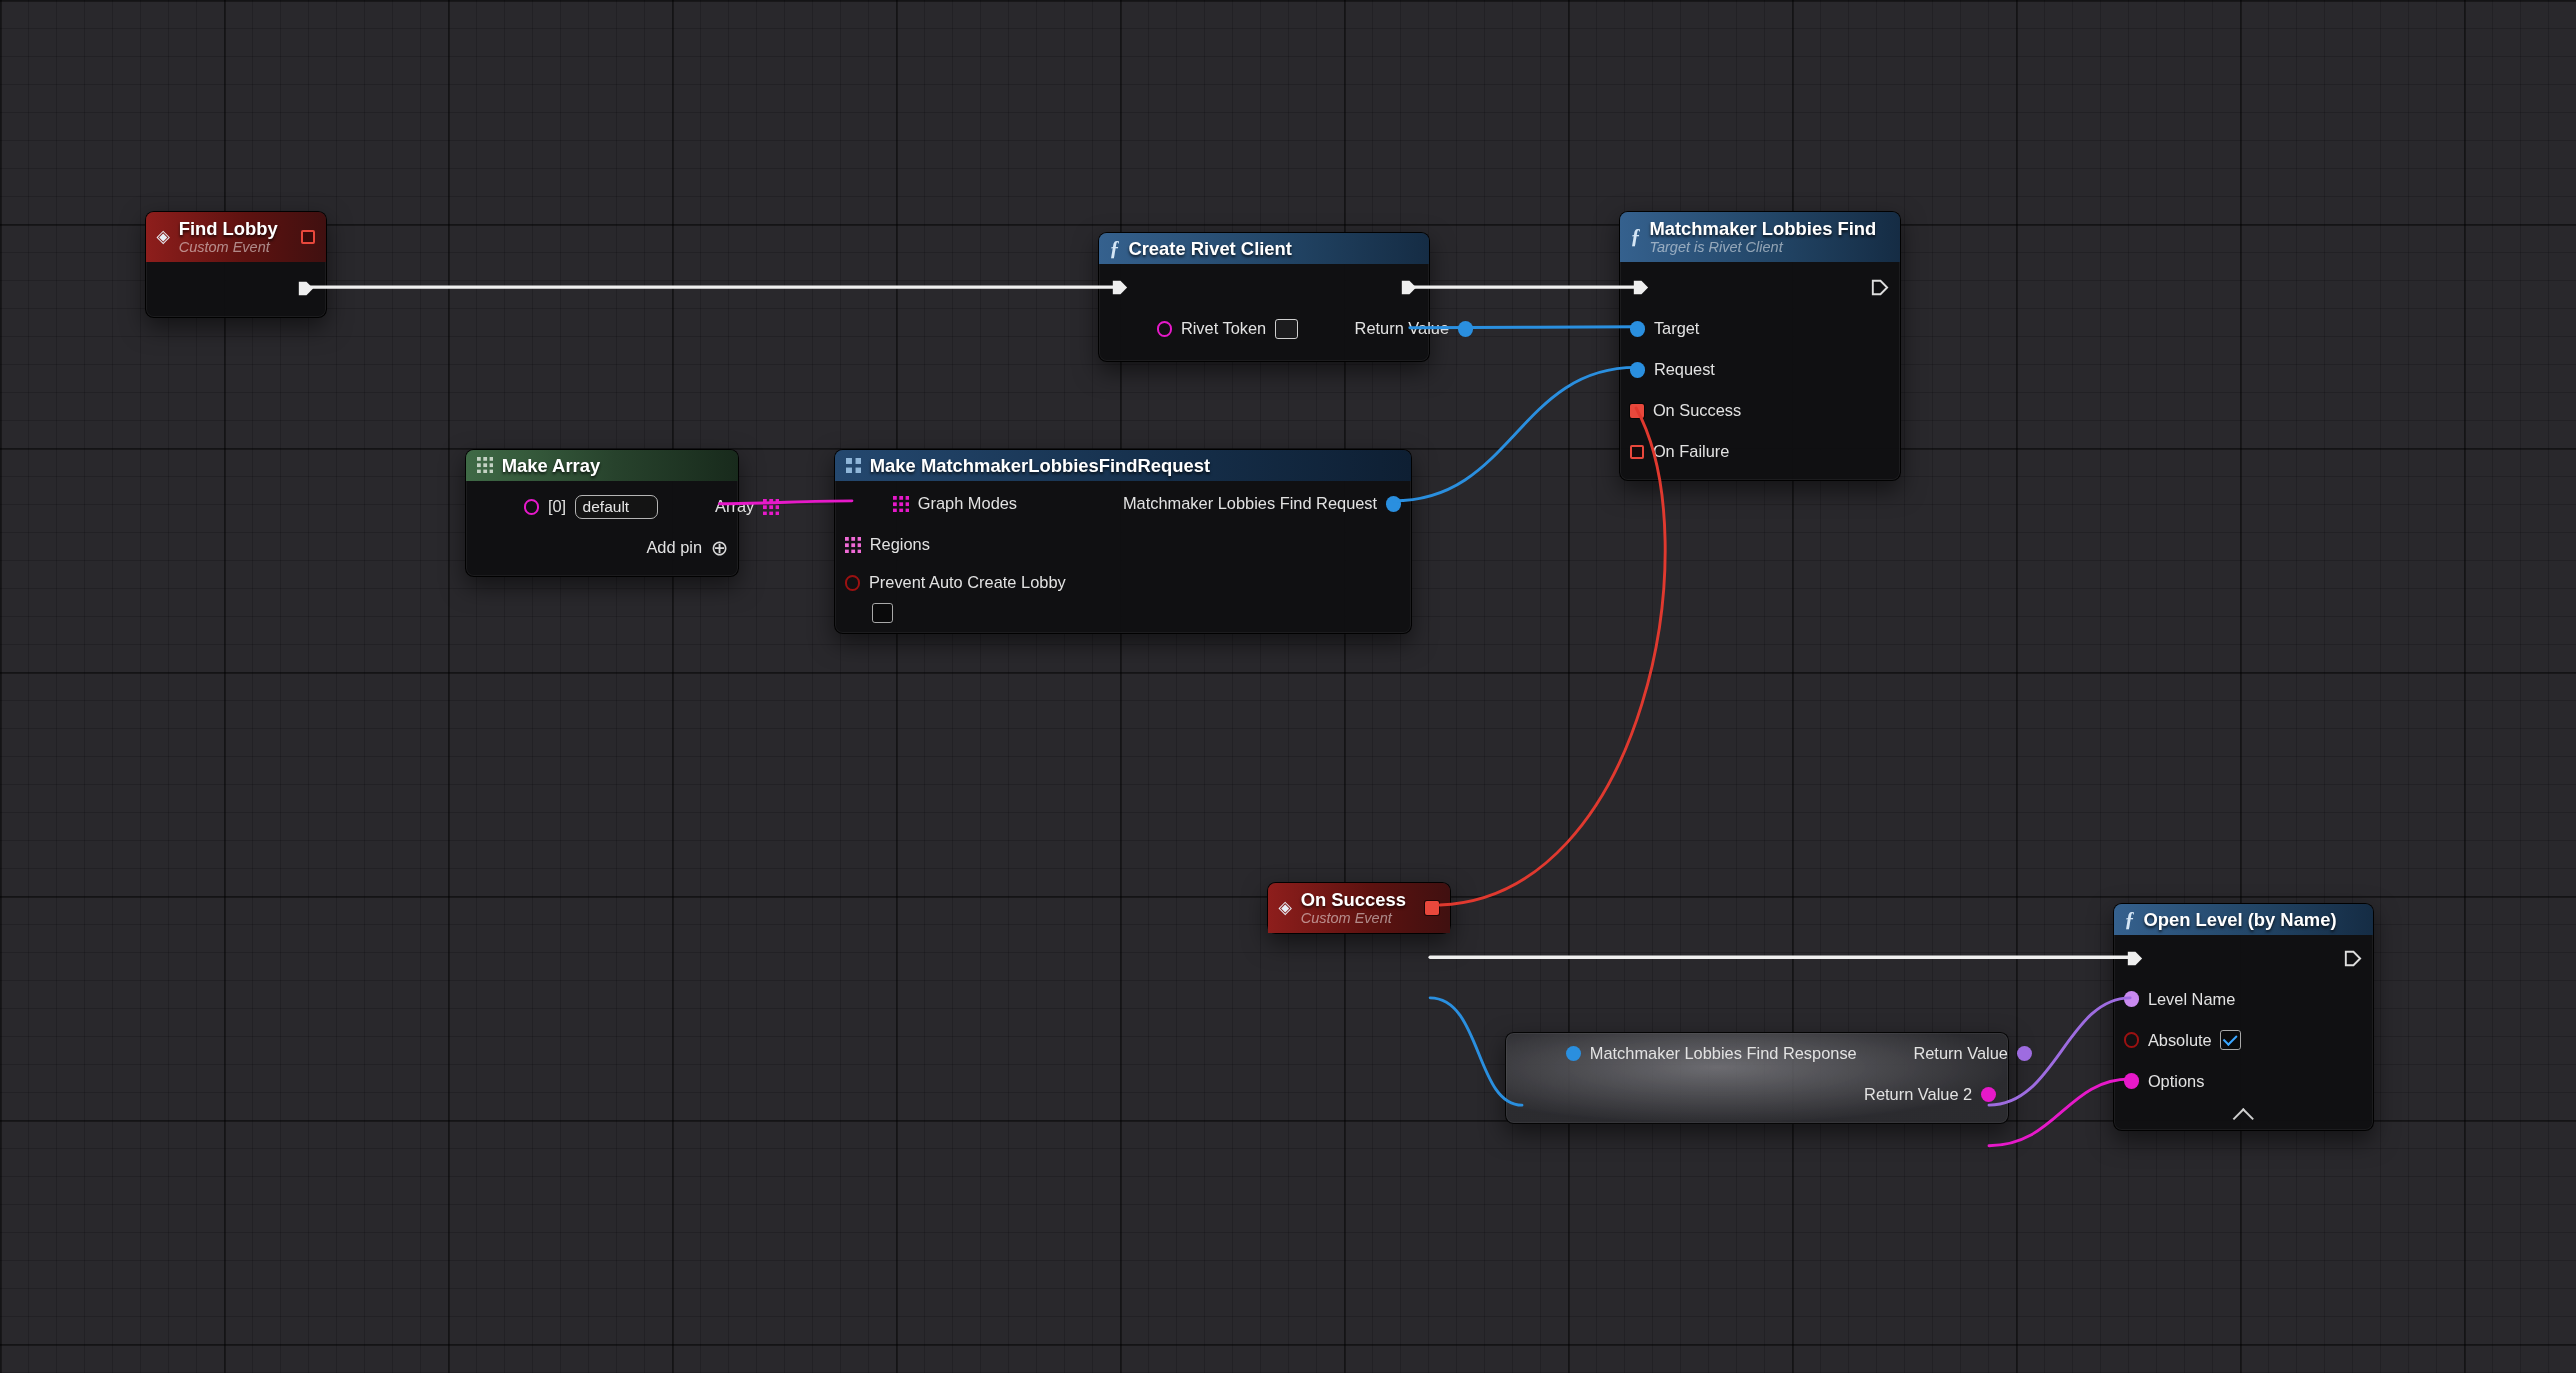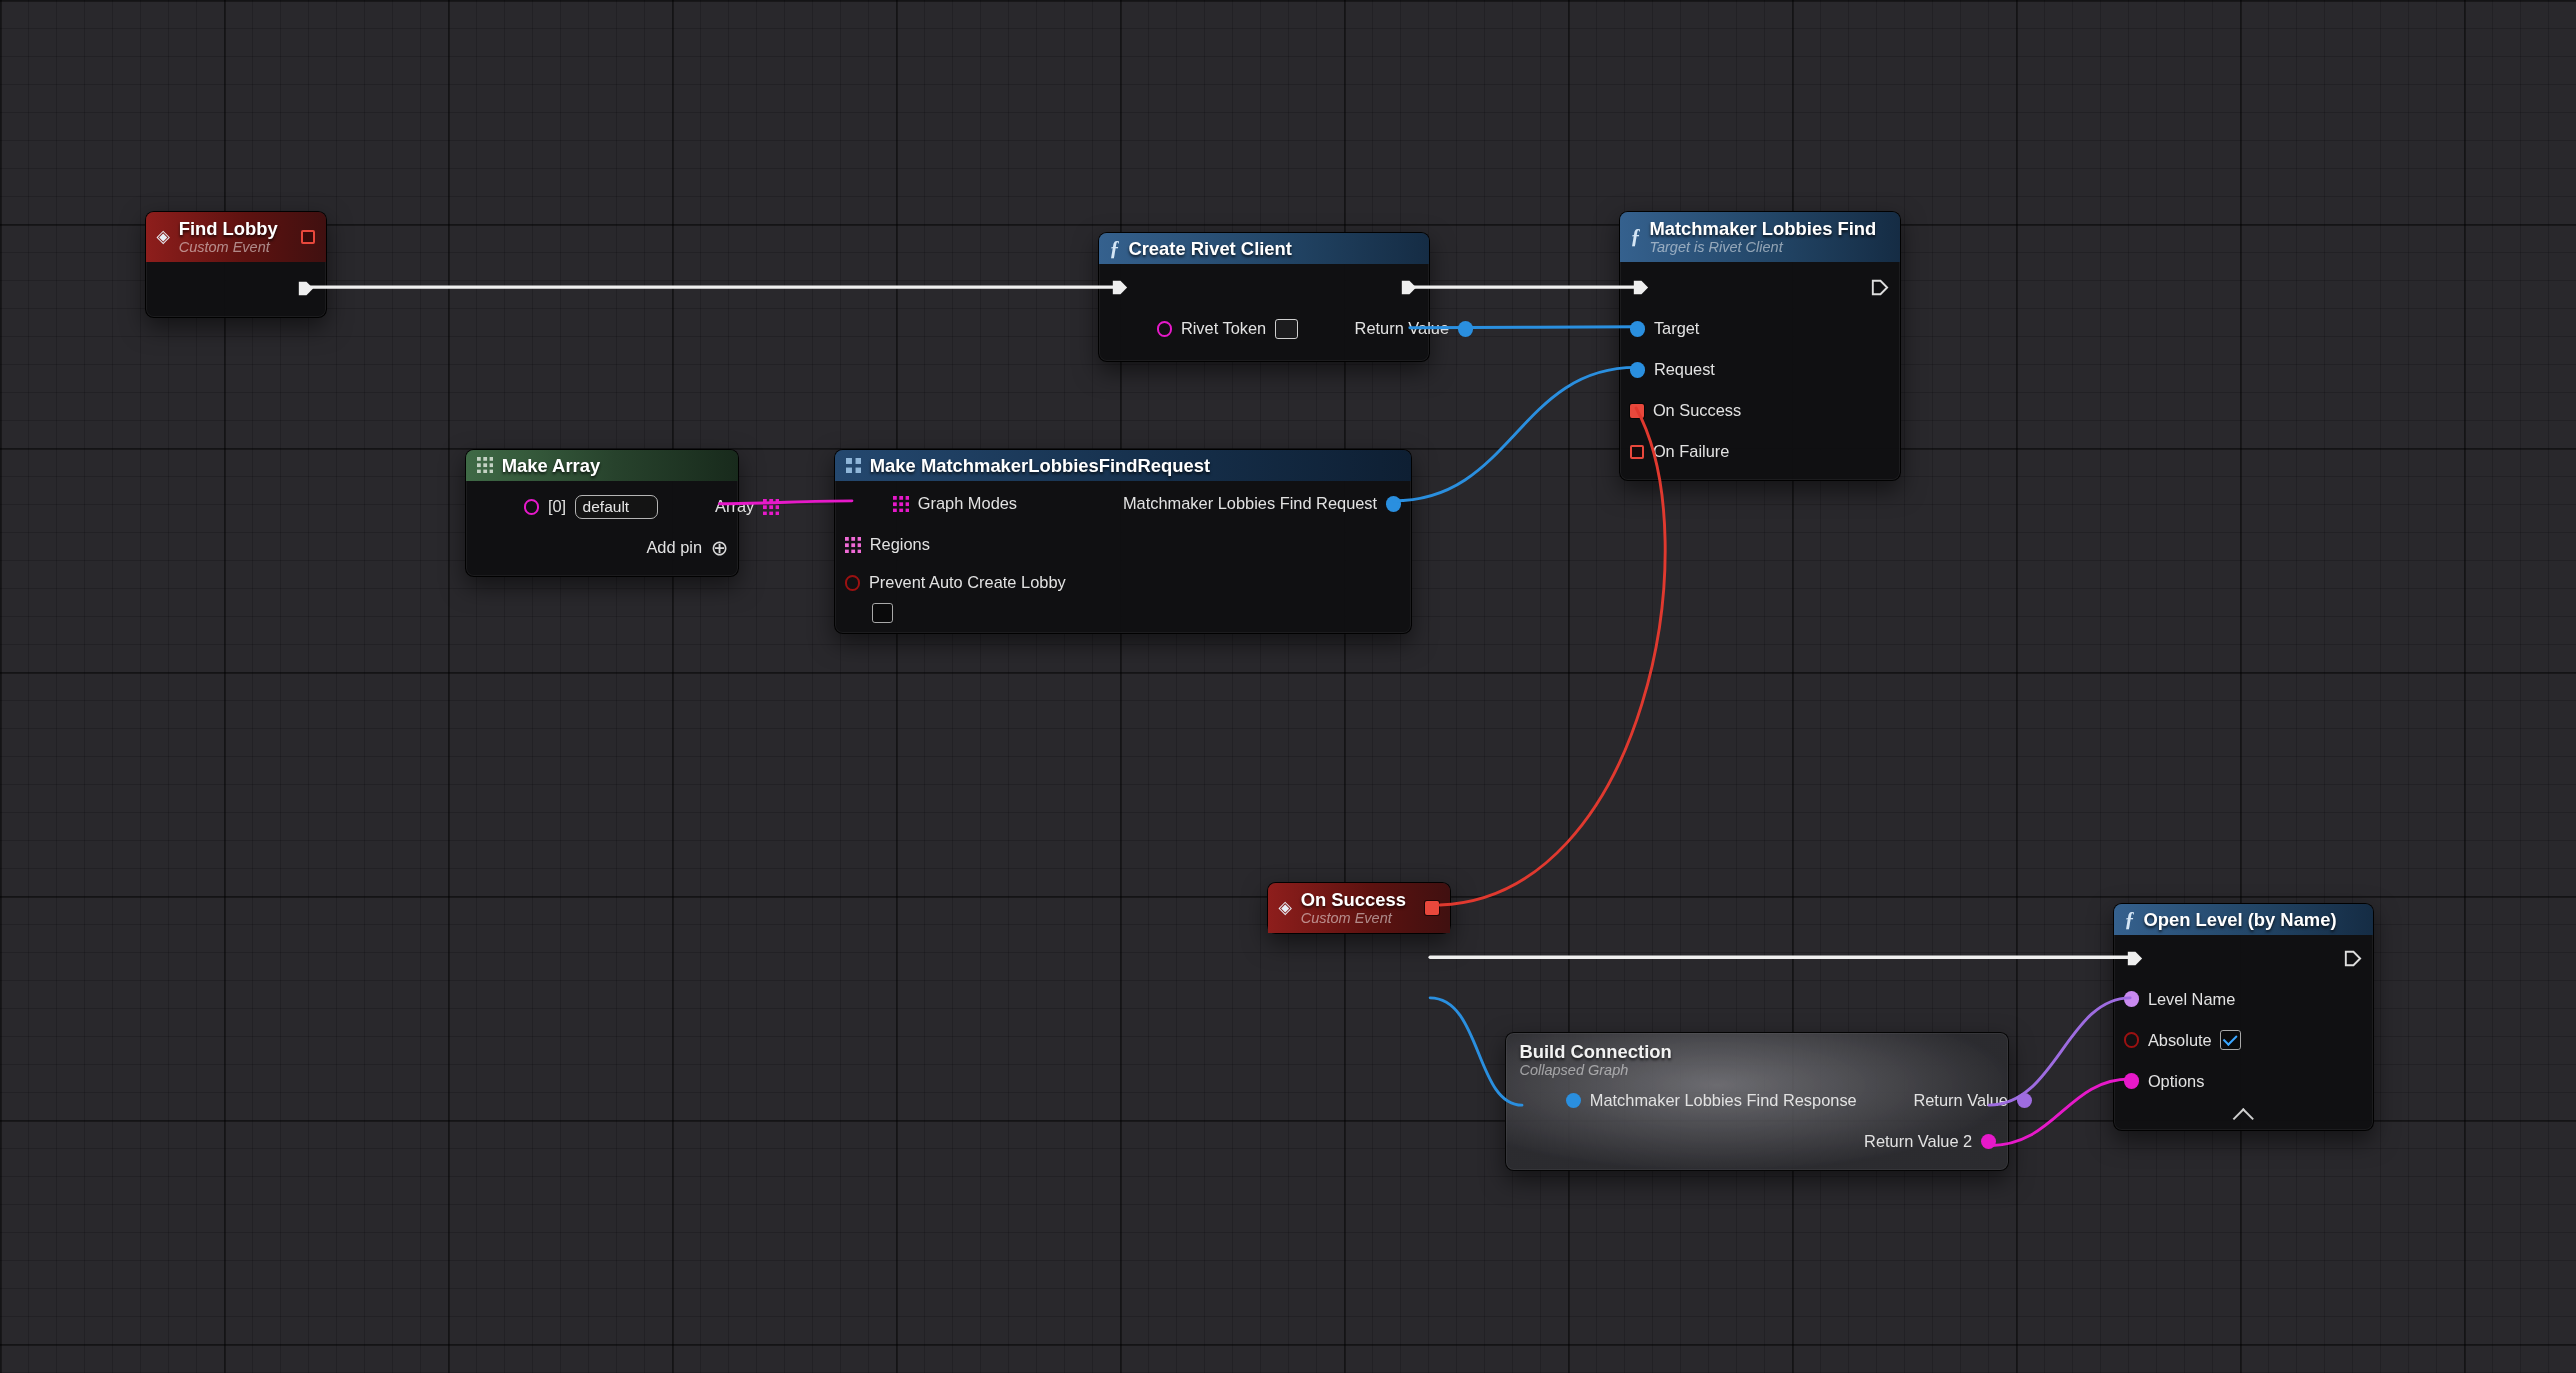--- a/index.html
+++ b/index.html
@@ -276,24 +276,20 @@
       <span class="hicon">◈</span>
       <div class="htext">
         <div class="title">On Success</div>
         <div class="subtitle">Custom Event</div>
       </div>
       <span class="delegate filled"></span>
     </div>
   </div>
 
   <div class="node collapsed-node" style="left:1505px;top:1032px;width:502px;">
-    <div class="bc-head">
-      <div class="title">Build Connection</div>
-      <div class="subtitle">Collapsed Graph</div>
-    </div>
     <div class="body" style="padding-top:0;">
       <div class="row between" style="padding:0 11.6px;">
         <div class="pingroup">
           <span class="pin filled" style="color:#2a8fdf;"></span>
           <span class="plabel">Matchmaker Lobbies Find Response</span>
         </div>
         <div class="pingroup">
           <span class="plabel">Return Value</span>
           <span class="pin filled" style="color:#9e6ce0;"></span>
         </div>

